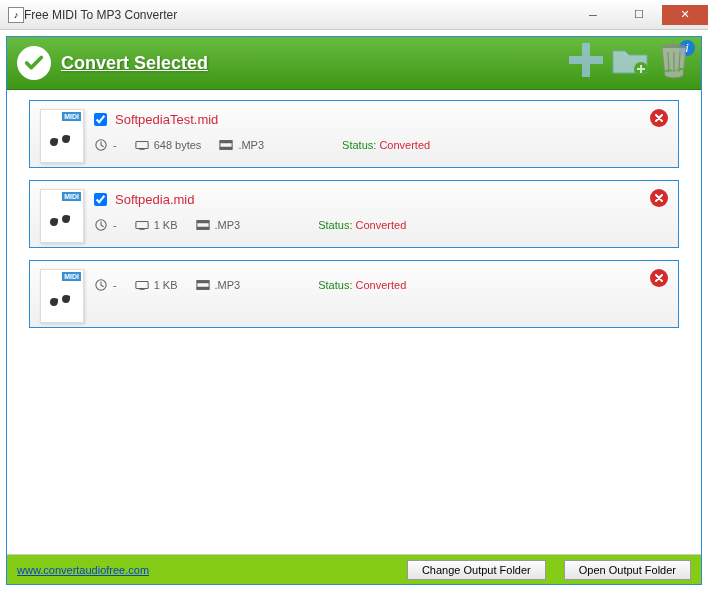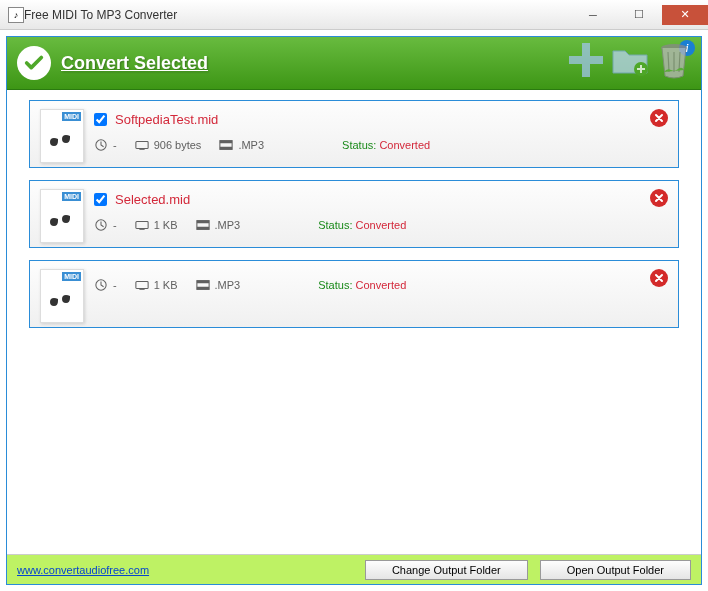--- a/index.html
+++ b/index.html
@@ -36,24 +36,24 @@
 .item-name { color: #d3283a; font-size: 13px; }
 .item-row2 { display: flex; align-items: center; height: 26px; gap: 18px; color: #606060; font-size: 11px; padding-top: 6px; }
 .meta { display: flex; align-items: center; gap: 5px; }
 .meta svg { width: 14px; height: 12px; }
 .status-block { min-width: 160px; }
 .status-label { color: #1a8a1a; font-size: 11px; }
 .status-value { color: #d3283a; font-size: 11px; margin-top: 11px; }
 .item-remove { position: absolute; top: 8px; right: 10px; width: 18px; height: 18px; border-radius: 50%; background: #d32a2a; display: flex; align-items: center; justify-content: center; }
 .item-remove svg { width: 10px; height: 10px; }
 
-.footer { height: 30px; border-top: 1px solid #ccc; display: flex; align-items: center; padding: 0 10px; background: #bef264; }
+.footer { height: 30px; border-top: 1px solid #ccc; display: flex; align-items: center; padding: 0 10px; background: #84cc16; }
 .footer-link { color: #0645cc; text-decoration: underline; font-size: 11px; }
 .footer-spacer { flex: 1; }
-.footer-btn { background: linear-gradient(#fdfdfd, #e5e5e5); border: 1px solid #999; padding: 3px 26px; font-size: 11px; margin-left: 12px; cursor: pointer; font-family: inherit; }
+.footer-btn { background: linear-gradient(#fdfdfd, #e5e5e5); border: 1px solid #999; padding: 3px 14px; font-size: 11px; margin-left: 18px; cursor: pointer; font-family: inherit; }
 </style>
 </head>
 <body>
 
 <div class="titlebar">
   <div class="titlebar-icon">♪</div>
   <div class="titlebar-title">Free MIDI To MP3 Converter</div>
   <div class="titlebar-btns">
     <div class="titlebar-btn min">─</div>
     <div class="titlebar-btn max">☐</div>
@@ -117,21 +117,21 @@
                     <circle cx="7" cy="7" r="6" fill="none" stroke="#606060" stroke-width="1.2"></circle>
                     <path d="M7 3 L7 7 L10 9" stroke="#606060" stroke-width="1.2" fill="none"></path>
                   </svg>
         <span>-</span>
       </div>
       <div class="meta">
         <svg viewBox="0 0 16 12">
                     <rect x="1" y="2" width="14" height="8" rx="1" fill="none" stroke="#606060" stroke-width="1.2"></rect>
                     <rect x="5" y="10" width="6" height="1.5" fill="#606060"></rect>
                   </svg>
-        <span>906 bytes</span>
+        <span>648 bytes</span>
       </div>
       <div class="meta">
         <svg viewBox="0 0 16 12">
                     <rect x="1" y="1" width="14" height="10" fill="none" stroke="#606060" stroke-width="1.2"></rect>
                     <rect x="1" y="1" width="14" height="3" fill="#606060"></rect>
                     <rect x="1" y="8" width="14" height="3" fill="#606060"></rect>
                   </svg>
         <span>.MP3</span>
       </div>
       <div class="status-block" style="margin-left:60px;">
@@ -150,21 +150,21 @@
 <div class="item">
   <div class="item-thumb">
     <div class="thumb-badge">MIDI</div>
     <svg width="30" height="30" viewBox="0 0 30 30">
                 <path d="M11 5 L11 20 Q11 25 7 25 Q3 25 3 21 Q3 17 7 17 Q9 17 11 18 L11 5 L23 3 L23 17 Q23 22 19 22 Q15 22 15 18 Q15 14 19 14 Q21 14 23 15 L23 3" fill="#333"></path>
               </svg>
   </div>
   <div class="item-body">
     <div class="item-row1">
       <input type="checkbox" class="item-chk" checked="" style="">
-      <span class="item-name">Selected.mid</span>
+      <span class="item-name">Softpedia.mid</span>
     </div>
     <div class="item-row2">
       <div class="meta">
         <svg viewBox="0 0 14 14">
                     <circle cx="7" cy="7" r="6" fill="none" stroke="#606060" stroke-width="1.2"></circle>
                     <path d="M7 3 L7 7 L10 9" stroke="#606060" stroke-width="1.2" fill="none"></path>
                   </svg>
         <span>-</span>
       </div>
       <div class="meta">

